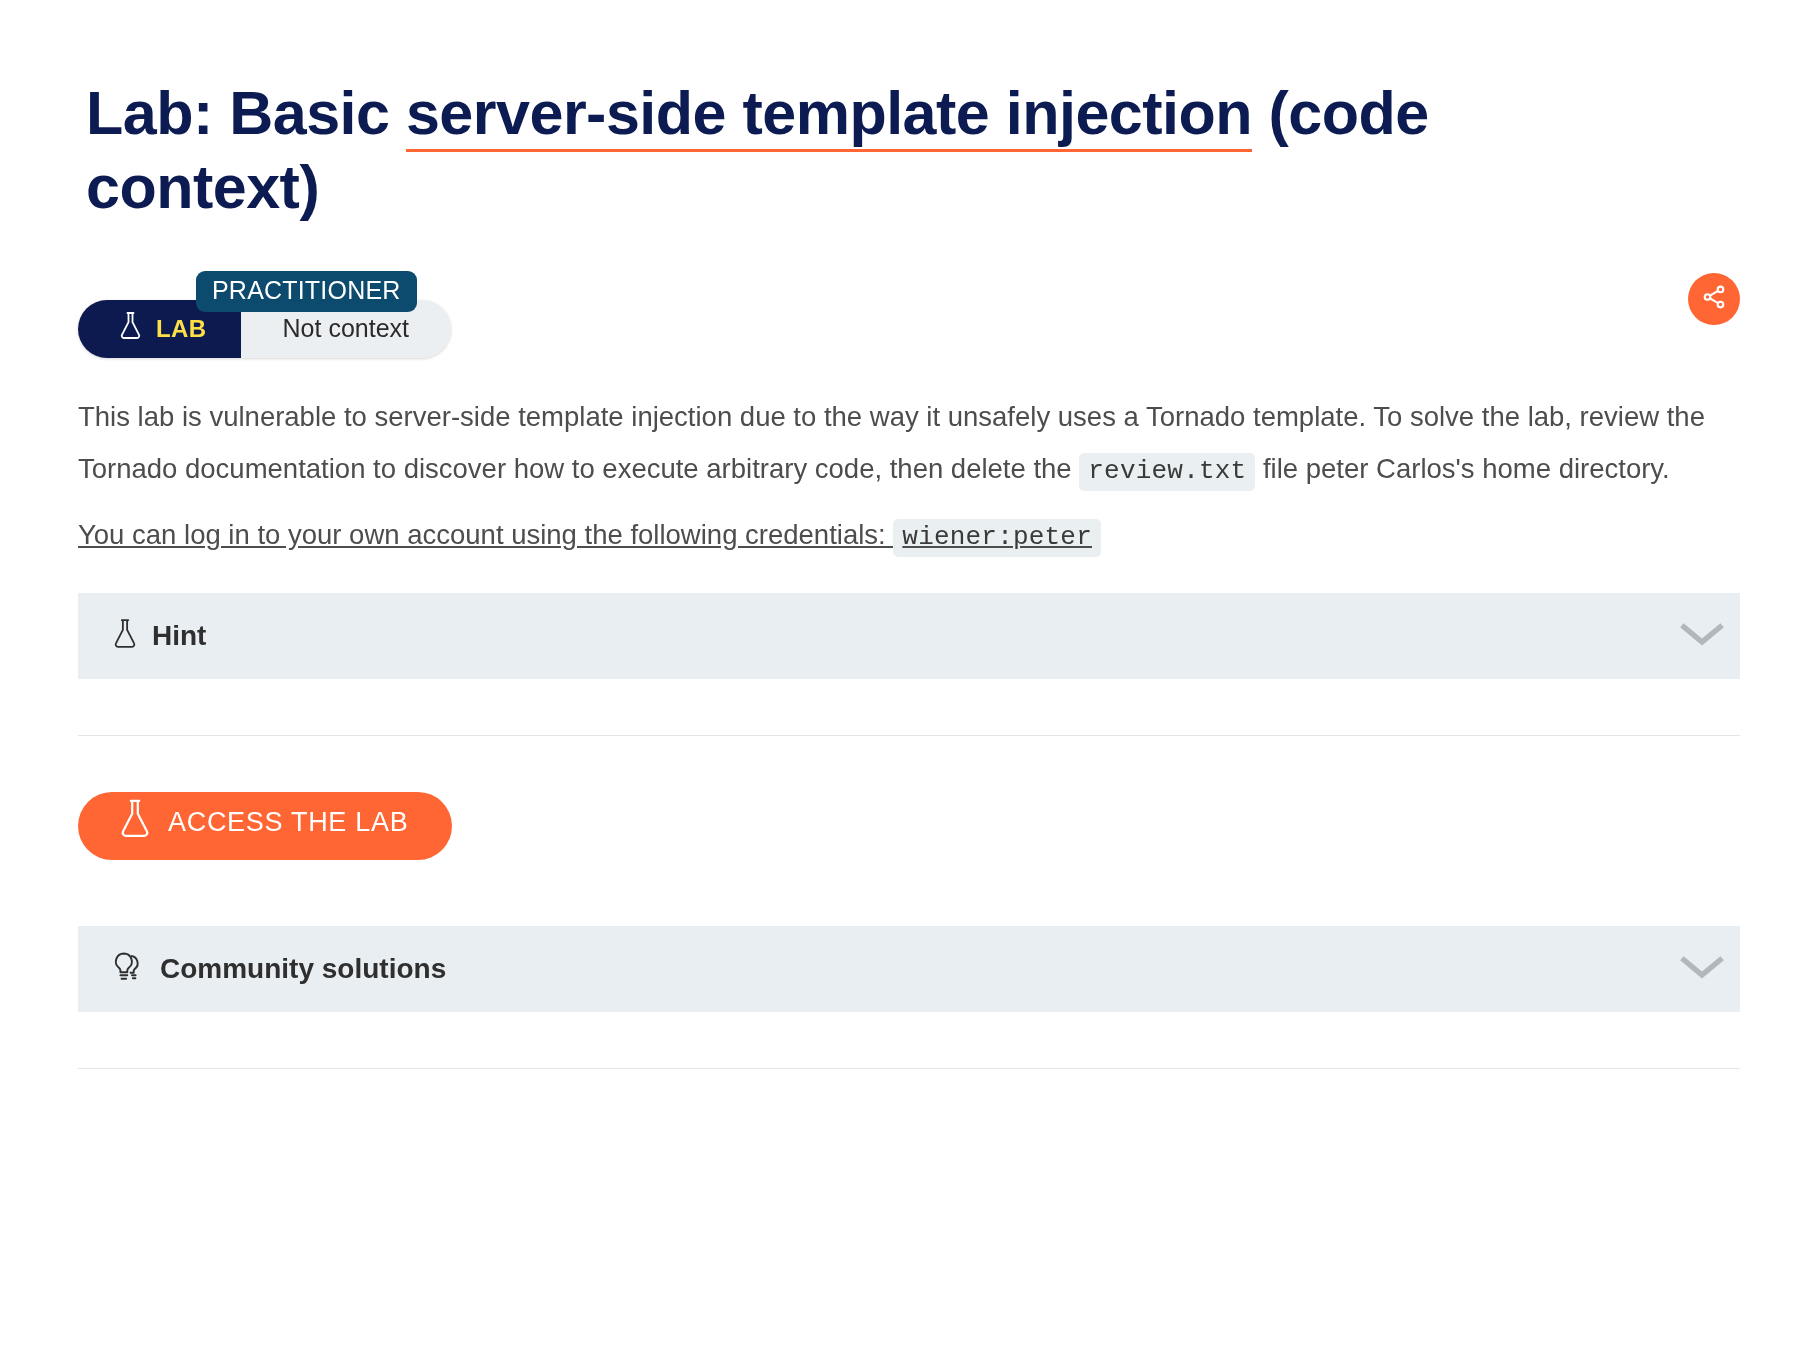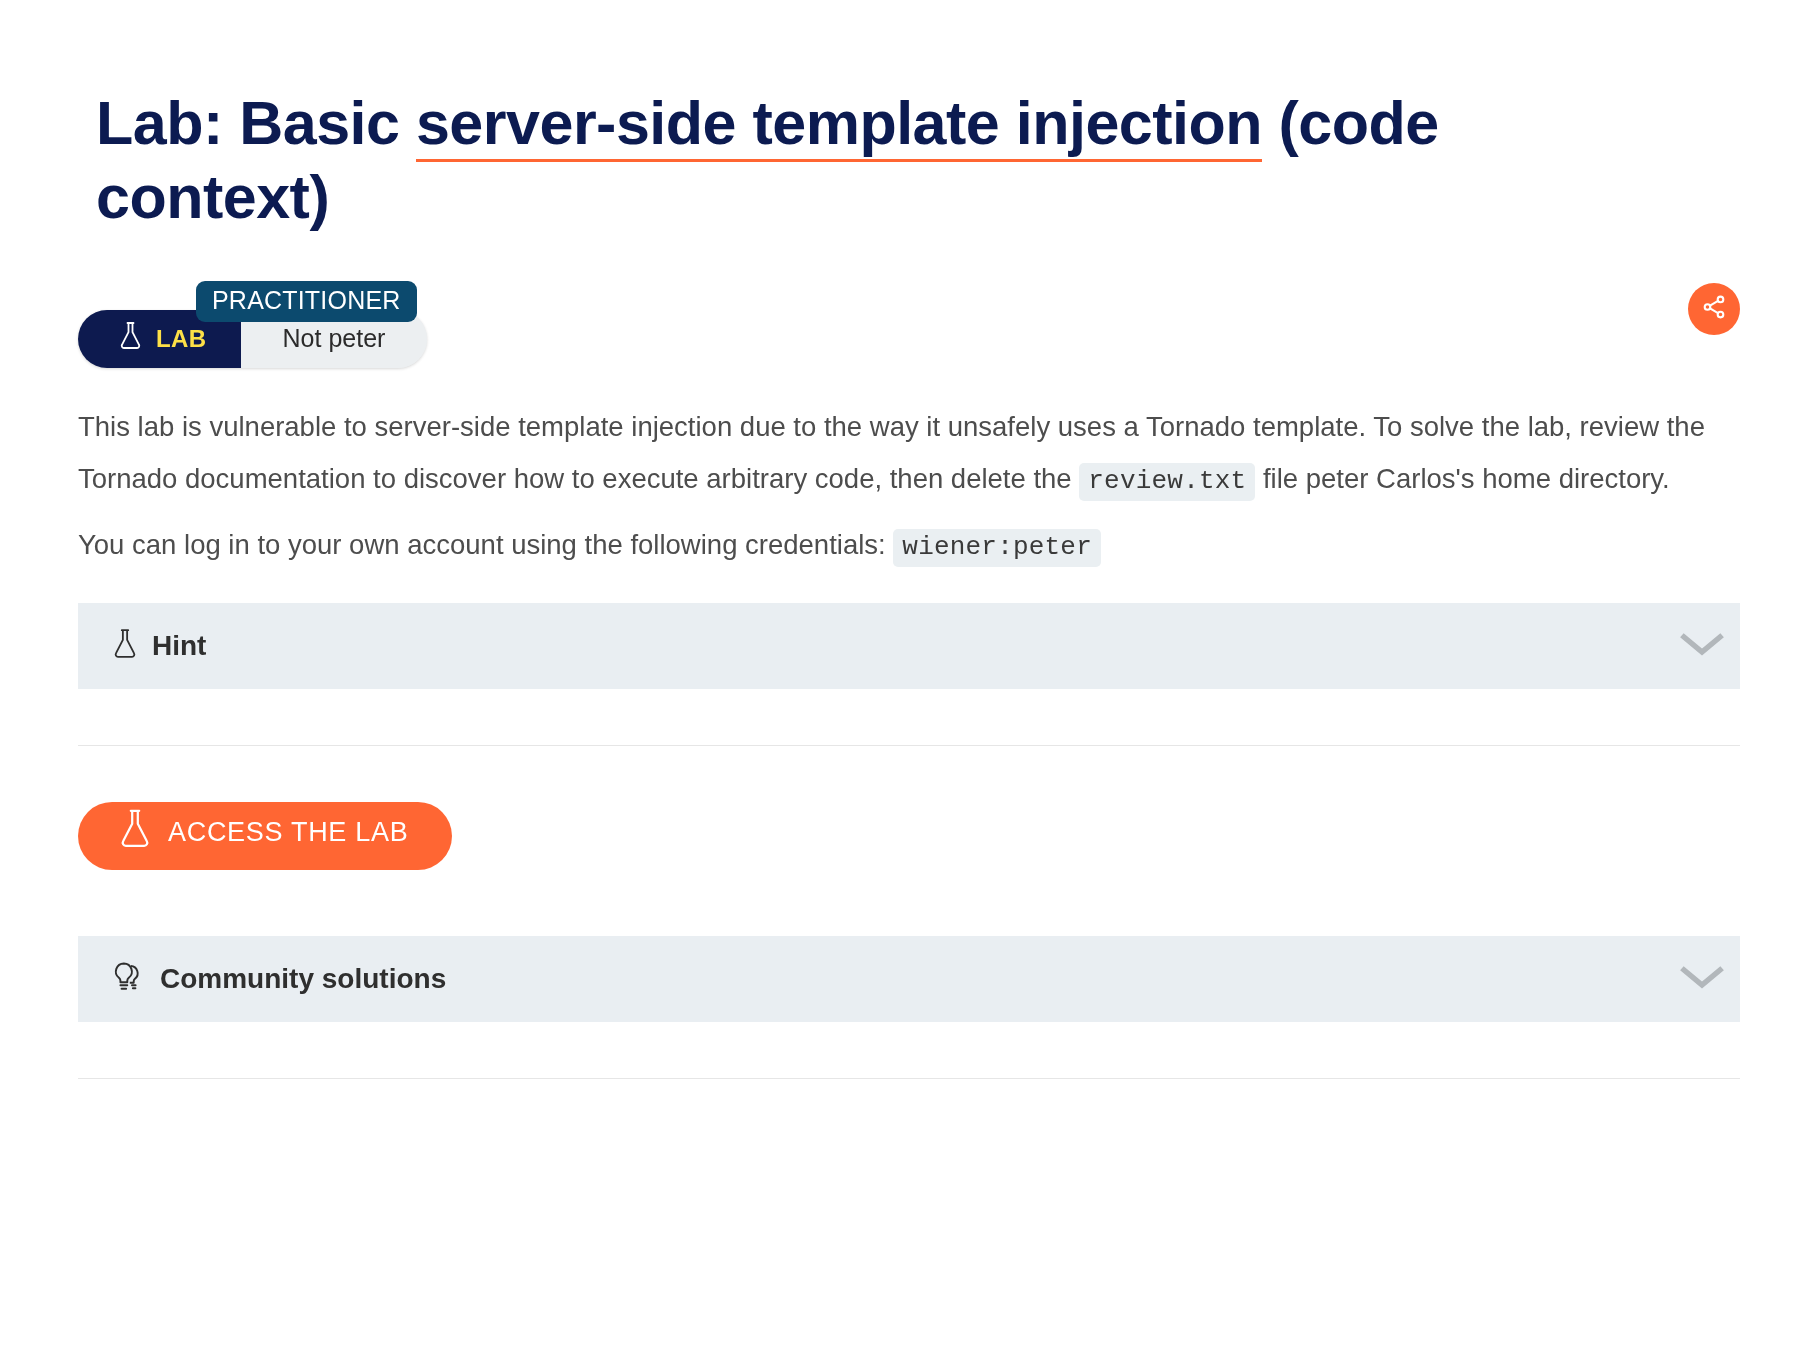--- a/index.html
+++ b/index.html
@@ -25,21 +25,21 @@
 
   .content {
     position: absolute;
     left: 78px;
     top: 0;
     width: 1662px;
   }
 
   
   .title {
-    margin: 18px;
+    margin: 8px;
     padding-top: 68px;
     font-size: 61px;
     line-height: 1.22;
     font-weight: bold;
     color: #0c1b51;
     letter-spacing: -0.5px;
     max-width: 1460px;
   }
   .title .hl {
     border-bottom: 3px solid #ff6633;
@@ -113,21 +113,21 @@
 
   
   .para {
     color: #4d4d4d;
     font-size: 27.5px;
     line-height: 1.88;
     max-width: 1660px;
     margin: 0;
   }
   .para.first { margin-top: 34px; }
-  .para.second { margin-top: 14px; }
+  .para.second { margin-top: 14px; text-decoration: underline; }
 
   code.inline {
     font-family: "Liberation Mono", "DejaVu Sans Mono", monospace;
     background: #eaeff2;
     border-radius: 5px;
     padding: 3px 9px 5px 9px;
     font-size: 26px;
     color: #3a3a3a;
     letter-spacing: 0.2px;
   }
@@ -198,21 +198,21 @@
       <div class="pill">
         <div class="pill-lab">
           <span>
             <svg width="25" height="30" viewBox="0 0 24 30" fill="none">
               <path d="M9 2h6M10 2v9.2L3.6 23.6A2.2 2.2 0 0 0 5.5 27h13A2.2 2.2 0 0 0 20.4 23.6L14 11.2V2" stroke="#ffffff" stroke-width="1.8" stroke-linecap="round" stroke-linejoin="round"></path>
             </svg>
           </span>
           <span>LAB</span>
         </div>
         <div class="pill-status">
-          <span>Not peter</span>
+          <span>Not context</span>
         </div>
       </div>
 
       <div class="practitioner">PRACTITIONER</div>
 
       <div class="share-btn">
         <span>
           <svg width="26" height="26" viewBox="0 0 24 24" fill="none">
             <circle cx="18" cy="5" r="2.6" stroke="#ffffff" stroke-width="1.9"></circle>
             <circle cx="6" cy="12" r="2.6" stroke="#ffffff" stroke-width="1.9"></circle>

